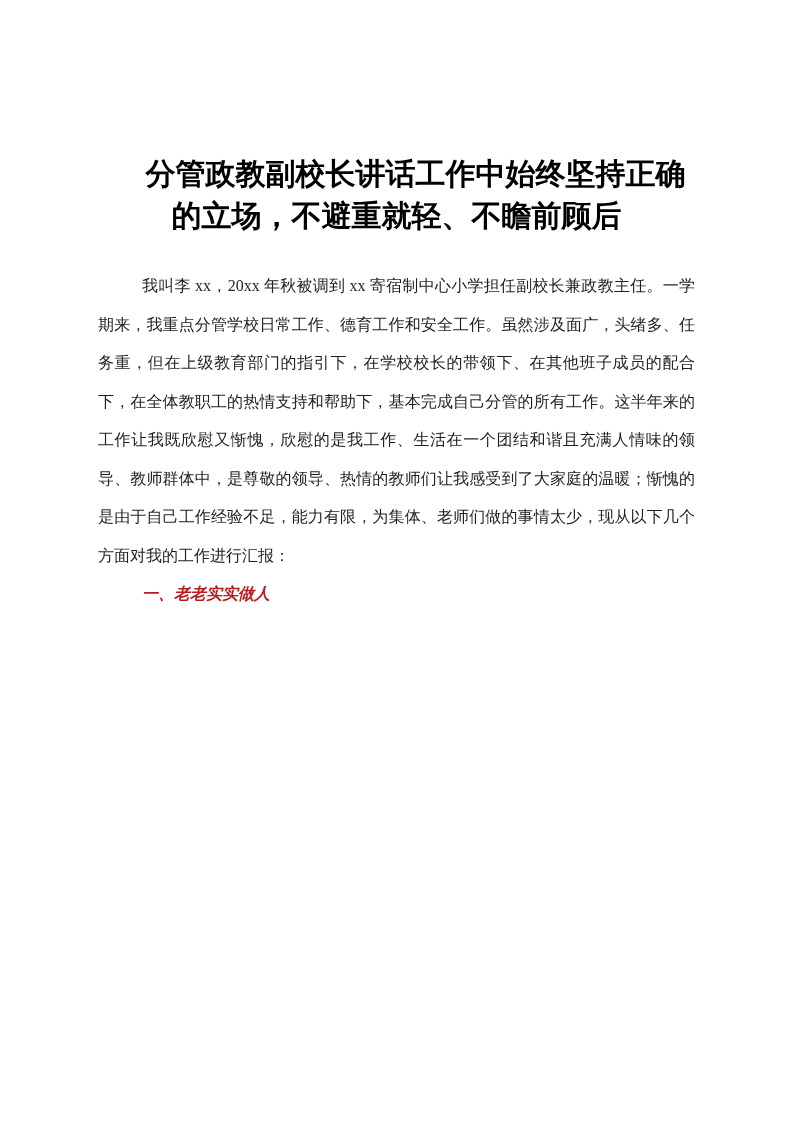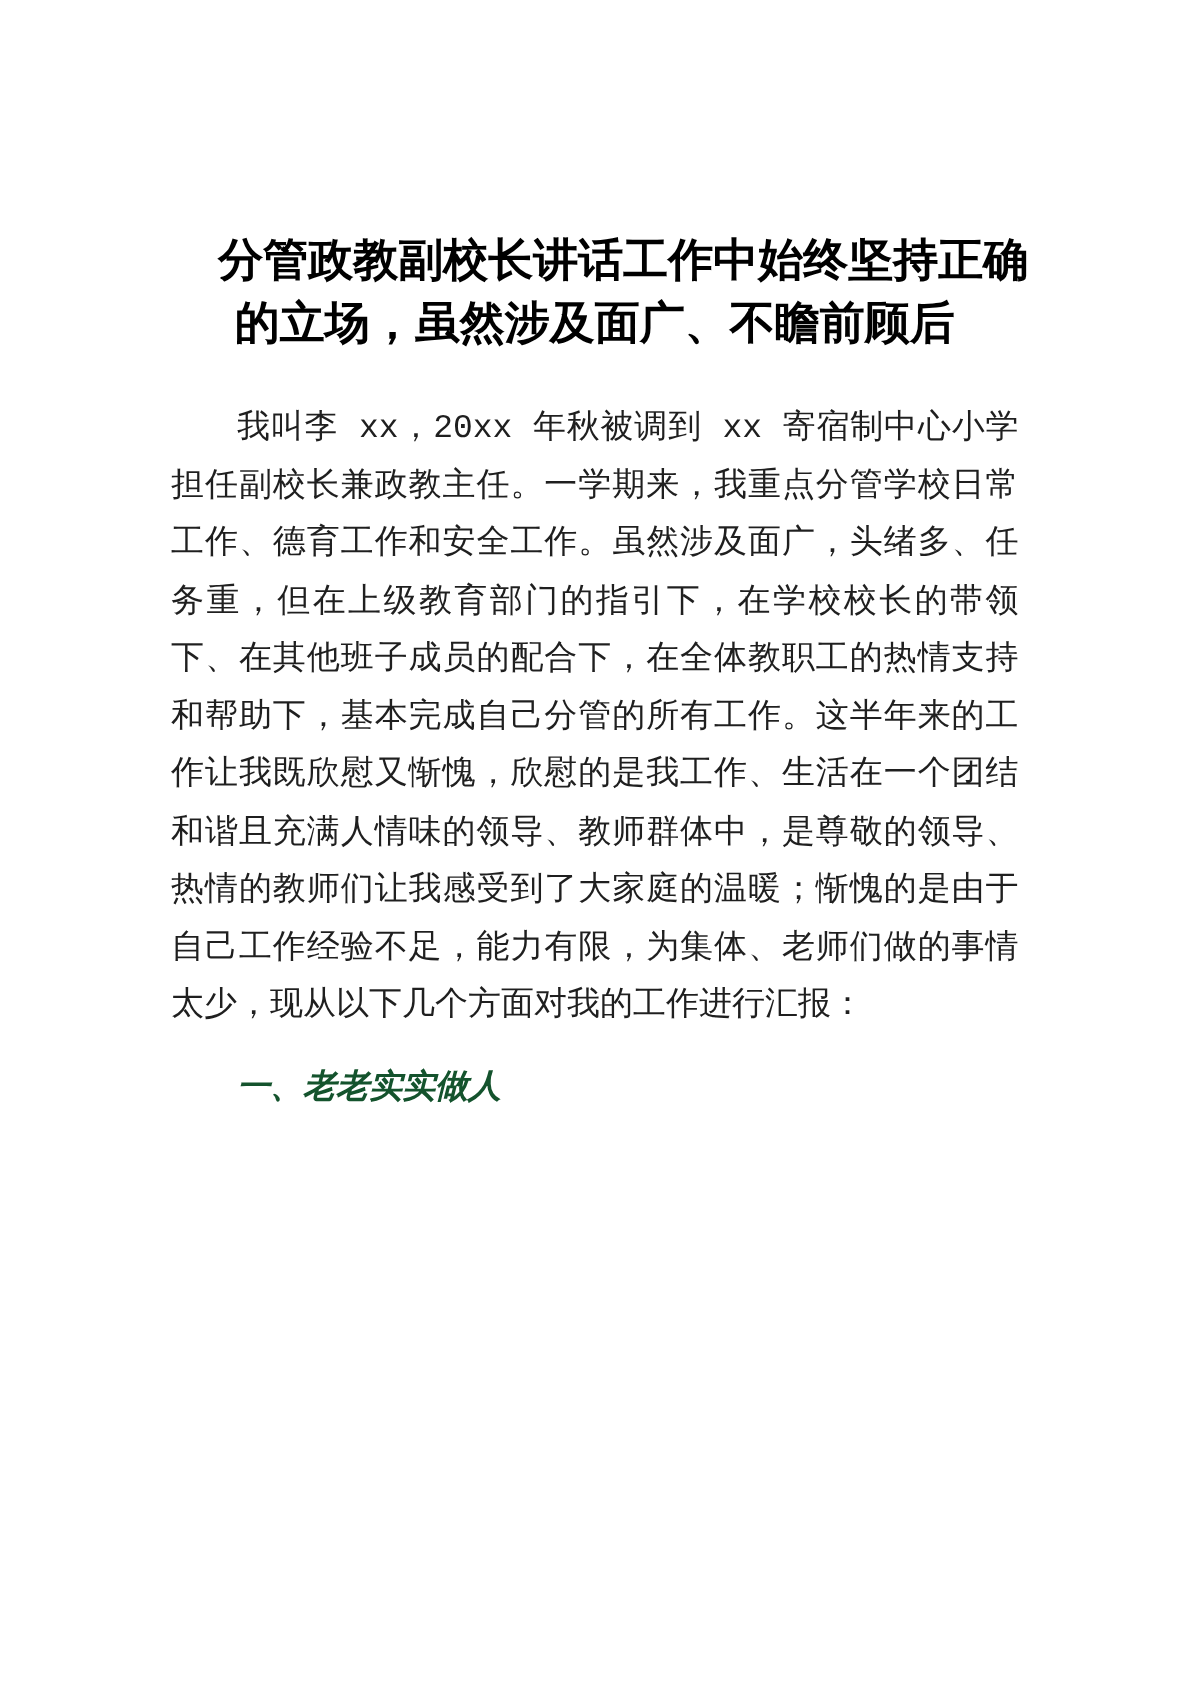--- a/index.html
+++ b/index.html
@@ -29,44 +29,43 @@
     text-align: center;
     letter-spacing: 0px;
   }
   .title-line {
     display: block;
   }
   .title-line.first {
     text-indent: 38px; 
   }
   .para {
-    margin: 16px;
-    font-size: 22px;
+    margin: 0;
+    font-size: 16px;
     line-height: 38.5px;
     color: #1f1f1f;
     text-align: justify;
     text-indent: 44px; 
     word-break: break-all;
-    font-family: Liberation Mono, monospace;
   }
   .para.section-heading {
     font-weight: 700;
     font-style: italic;
-    color: #14532d;
+    color: #b91c1c;
   }
 </style>
 </head>
 <body>
 
 <div class="page">
   <div class="content">
 
     <h1 class="doc-title">
       <span class="title-line first">分管政教副校长讲话工作中始终坚持正确</span>
-      <span class="title-line">的立场，虽然涉及面广、不瞻前顾后</span>
+      <span class="title-line">的立场，不避重就轻、不瞻前顾后</span>
     </h1>
 
     <p class="para">我叫李 xx，20xx 年秋被调到 xx 寄宿制中心小学担任副校长兼政教主任。一学期来，我重点分管学校日常工作、德育工作和安全工作。虽然涉及面广，头绪多、任务重，但在上级教育部门的指引下，在学校校长的带领下、在其他班子成员的配合下，在全体教职工的热情支持和帮助下，基本完成自己分管的所有工作。这半年来的工作让我既欣慰又惭愧，欣慰的是我工作、生活在一个团结和谐且充满人情味的领导、教师群体中，是尊敬的领导、热情的教师们让我感受到了大家庭的温暖；惭愧的是由于自己工作经验不足，能力有限，为集体、老师们做的事情太少，现从以下几个方面对我的工作进行汇报：</p>
 
     <p class="para section-heading">一、老老实实做人</p>
 
 
   </div>
 </div>
 

